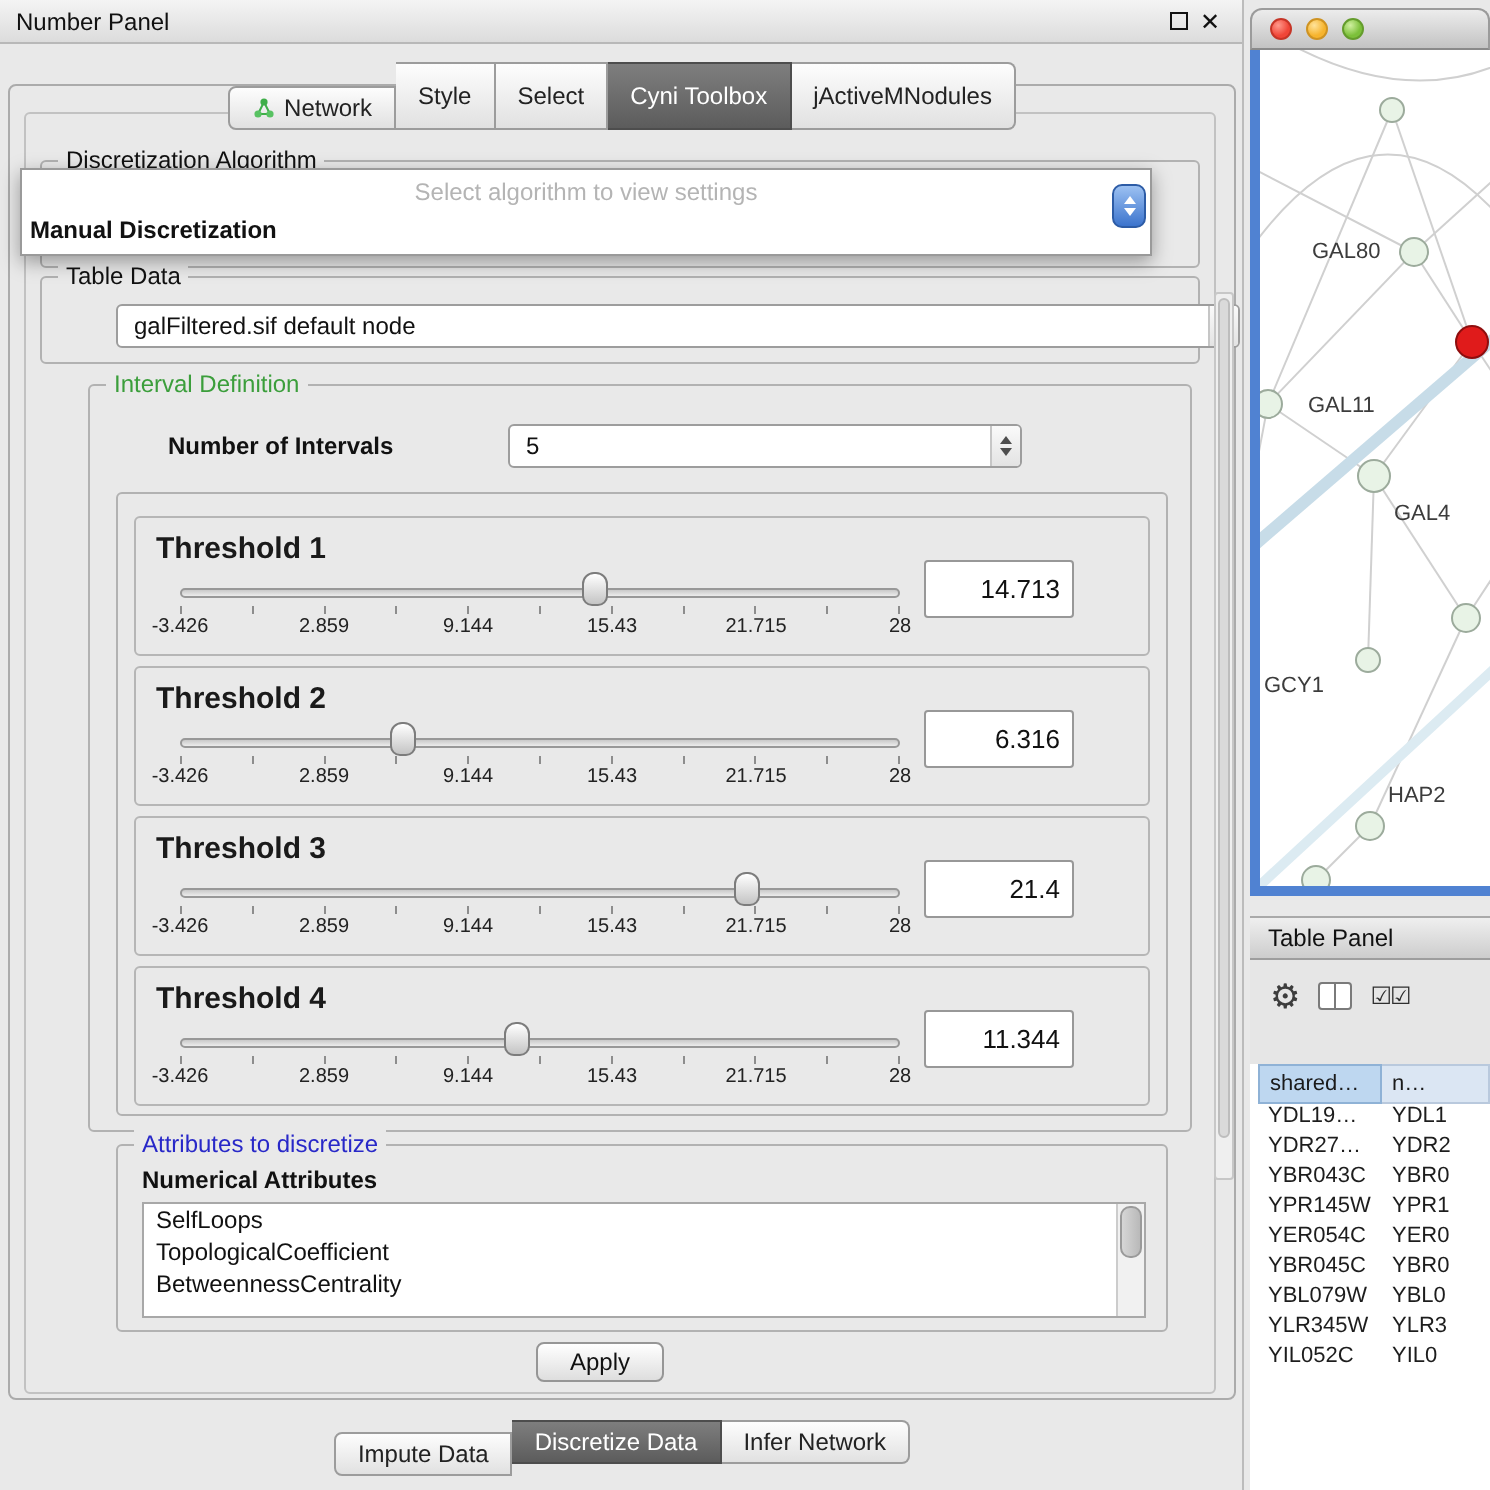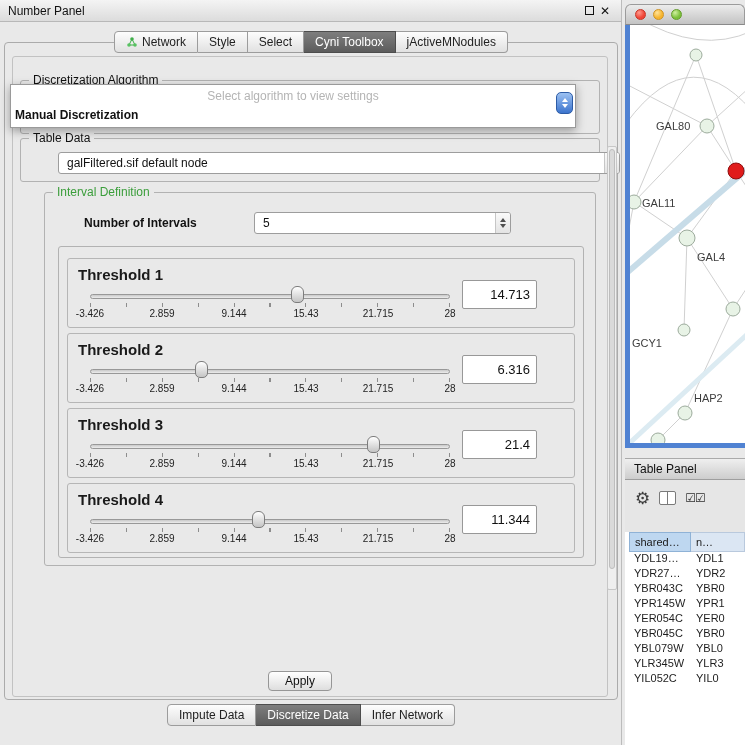--- a/index.html
+++ b/index.html
@@ -14,21 +14,21 @@
     background:linear-gradient(#f4f4f4,#dcdcdc); border-bottom:1px solid #b8b8b8;
     display:flex; align-items:center; padding:0 8px; }
   .cp-title { font-size:12px; color:#111; }
   .cp-titlebar .spacer { flex:1; }
   .win-icon { width:16px; height:16px; display:flex; align-items:center; justify-content:center; font-size:12px; color:#111; cursor:default; }
   .float-glyph { width:9px; height:9px; border:1.5px solid #111; }
   
   .tabs-row { position:absolute; left:0; top:31px; width:622px; display:flex; justify-content:center; z-index:6; }
   .tab { display:flex; align-items:center; gap:4px; padding:3px 11px; font-size:12px; color:#222;
     background:linear-gradient(#fdfdfd,#e1e1e1); border:1px solid #9c9c9c; border-left:none; cursor:default; }
-  .tab:first-child { border-left:1px solid #9c9c9c; border-radius:4px 0 0 4px; }
+  .tab:first-child { border-left:1px solid #9c9c9c; border-radius:4px 0 0 4px;margin-top:12px; }
   .tab:last-child { border-radius:0 4px 4px 0; }
   .tab.selected { background:linear-gradient(#7e7e7e,#5c5c5c); color:#fff; border-color:#4d4d4d; }
   
   .outer-panel { position:absolute; left:4px; top:42px; width:614px; height:658px; border:1px solid #ababab; border-radius:4px; background:#e9e9e9; }
   .inner-panel { position:absolute; left:12px; top:56px; width:596px; height:641px; border:1px solid #c2c2c2; border-radius:3px; }
   .group { position:absolute; border:1px solid #b2b2b2; border-radius:3px; }
   .group-title { position:absolute; top:-8px; left:8px; background:#e9e9e9; padding:0 4px; font-size:12px; color:#111; white-space:nowrap; }
   .gt-green { color:#3b9e3b; }
   .gt-blue { color:#2828c8; }
   
@@ -253,20 +253,35 @@
               <span style="left:60%">15.43</span>
               <span style="left:80%">21.715</span>
               <span style="left:100%">28</span>
             </div>
             <div class="thumb" style="left: 46.9993%;"></div>
           </div>
           <div class="value-box">11.344</div>
         </div>
       </div>
 
+    <div class="attr-group">
+      <span class="group-title gt-blue">Attributes to discretize</span>
+      <div class="attr-label bold-label">Numerical Attributes</div>
+      <div class="attr-list">
+        <div class="list-scroll">
+            <div class="list-thumb"></div>
+          </div>
+
+          <div class="attr-item">SelfLoops</div>
+
+          <div class="attr-item">TopologicalCoefficient</div>
+
+          <div class="attr-item">BetweennessCentrality</div>
+        </div>
+    </div>
 
     <div class="pane-scroll">
         <div class="pane-thumb"></div>
       </div>
 
     <div class="apply-btn">Apply</div>
 
     <div class="bottom-tabs">
       <div class="tab">
           <span>Impute Data</span>
@@ -316,21 +331,21 @@
             <circle cx="4" cy="177" r="7" fill="#e8f3e6" stroke="#9cab9c"></circle>
             <circle cx="57" cy="213" r="8" fill="#e8f3e6" stroke="#9cab9c"></circle>
             <circle cx="103" cy="284" r="7" fill="#e8f3e6" stroke="#9cab9c"></circle>
             <circle cx="54" cy="305" r="6" fill="#e8f3e6" stroke="#9cab9c"></circle>
             <circle cx="55" cy="388" r="7" fill="#e8f3e6" stroke="#9cab9c"></circle>
             <circle cx="28" cy="415" r="7" fill="#e8f3e6" stroke="#9cab9c"></circle>
           </g>
       </svg>
       <div style="position:absolute;left:0;top:0;right:0;bottom:0;">
           <div class="net-label" style="left: 26px; top: 95px;">GAL80</div>
-          <div class="net-label" style="left: 12px; top: 172px;">GAL11</div>
+          <div class="net-label" style="left: 12px; top: 172px; padding-left: 12px;">GAL11</div>
           <div class="net-label" style="left: 67px; top: 226px;">GAL4</div>
           <div class="net-label" style="left: 2px; top: 312px;">GCY1</div>
           <div class="net-label" style="left: 64px; top: 367px;">HAP2</div>
         </div>
     </div>
   </div>
 
   <div class="tp-header">
     <span>Table Panel</span>
   </div>

